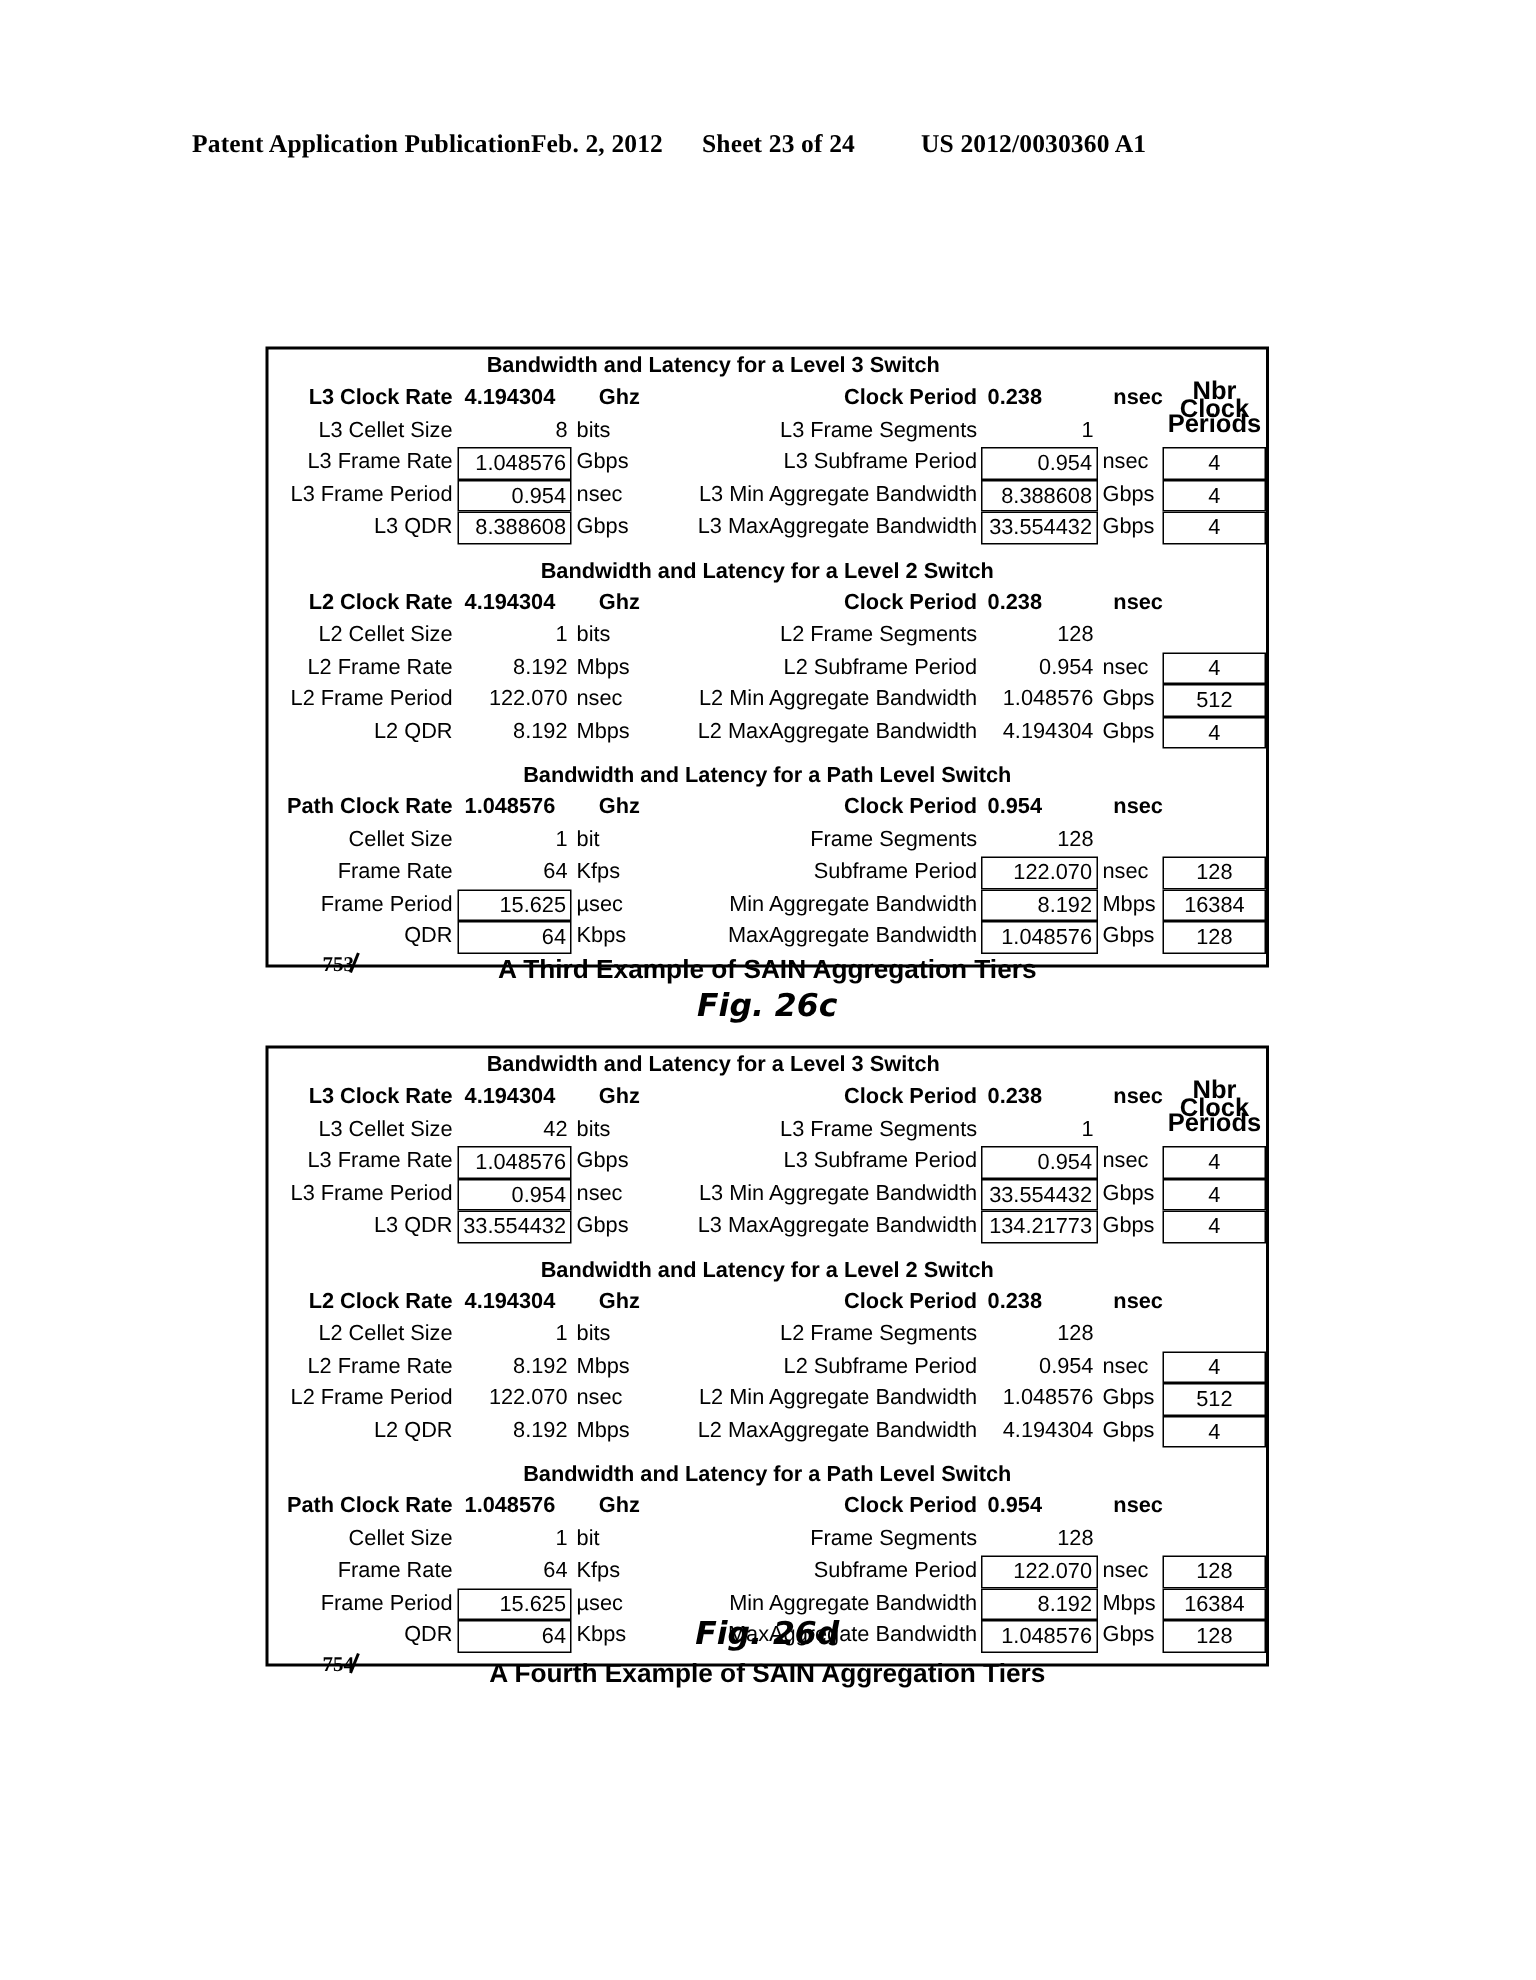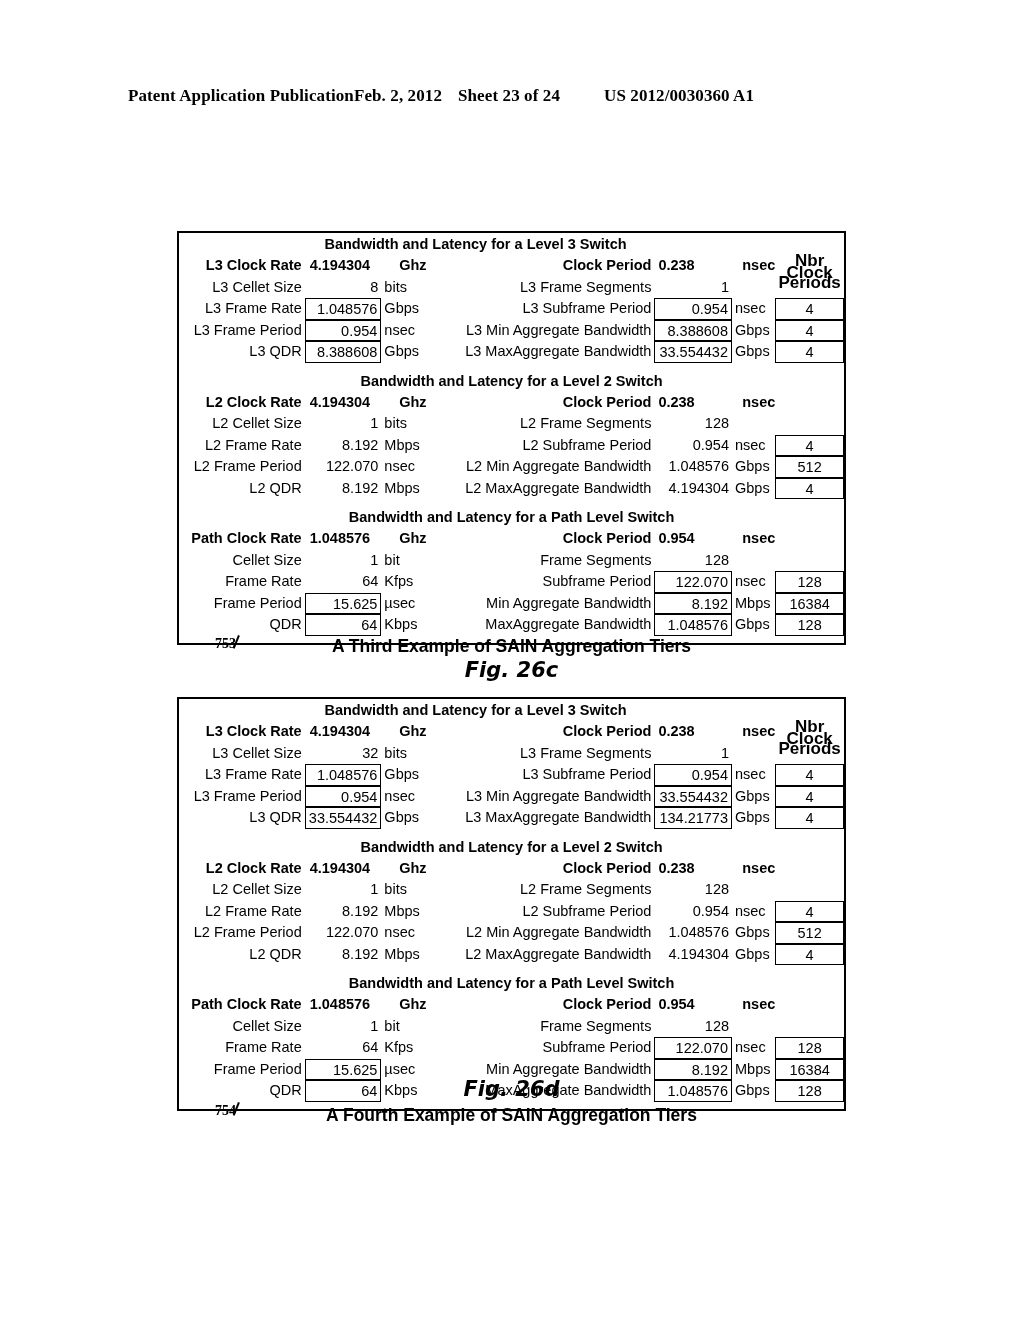--- a/index.html
+++ b/index.html
@@ -18,21 +18,21 @@
     left:128px; top:86px; width:768px;
     font-family:"Liberation Serif", serif;
     font-weight:bold;
     font-size:17px;
     letter-spacing:0.1px;
     display:flex;
     white-space:nowrap;
   }
   .pub-header .h-title{ }
   .pub-header .h-date{ }
-  .pub-header .h-sheet{ margin-left:16px; }
+  .pub-header .h-sheet{ margin-left:26px; }
   .pub-header .h-num{ margin-left:44px; }
 
   
   .figure{ position:absolute; left:177px; width:652px; }
   #fig-26c{ top:231px; }
   #fig-26d{ top:697px; }
 
   .sheet{
     border:2px solid #000;
     background:#fff;
@@ -337,21 +337,21 @@
         <div class="c-gap"></div>
         <div class="c-label2 fs bold">Clock Period</div>
         <div class="c-value2 fs bold" style="text-align: left; padding-left: 4px;">0.238</div>
         <div class="c-unit2 fs bold">nsec</div>
         <div class="c-clock nbr-head">
           <div>Nbr Clock</div>
         </div>
       </div>
       <div class="row">
         <div class="c-label fs">L3 Cellet Size</div>
-        <div class="c-value fs">32</div>
+        <div class="c-value fs">42</div>
         <div class="c-unit fs">bits</div>
         <div class="c-gap"></div>
         <div class="c-label2 fs">L3 Frame Segments</div>
         <div class="c-value2 fs">1</div>
         <div class="c-unit2 fs"></div>
         <div class="c-clock nbr-head">Periods</div>
       </div>
       <div class="row">
         <div class="c-label fs">L3 Frame Rate</div>
         <div class="c-value fs boxed">1.048576</div>

